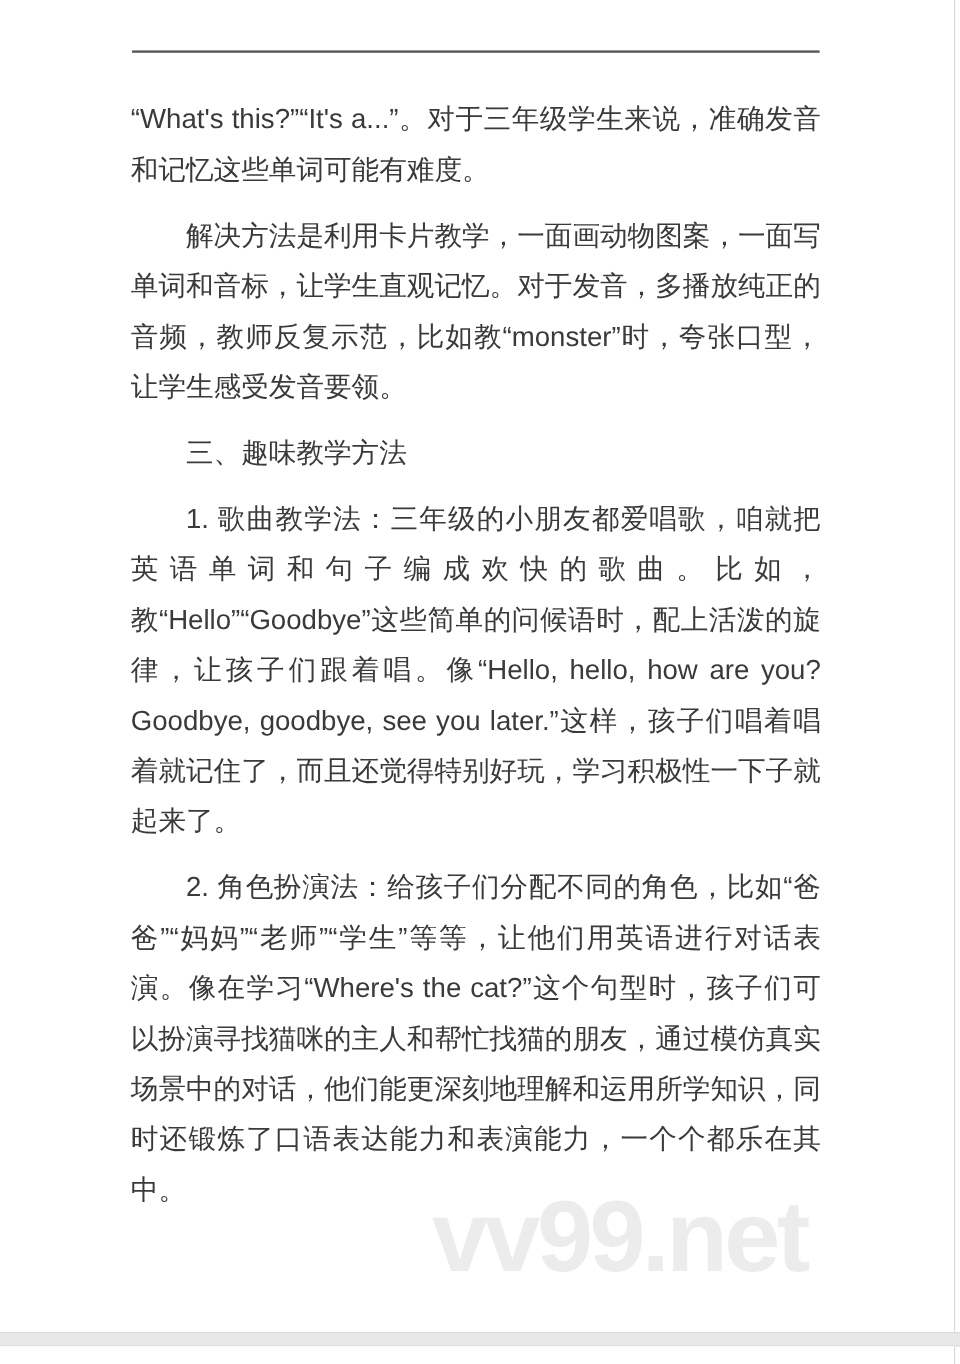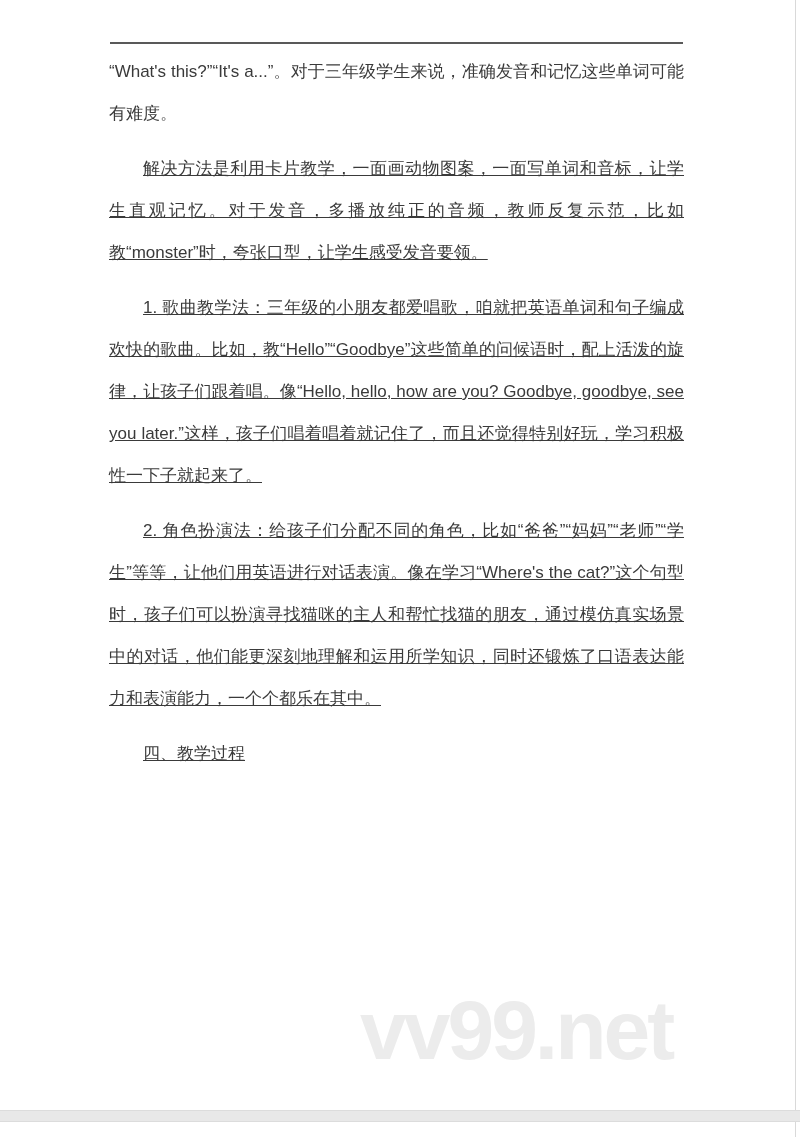--- a/index.html
+++ b/index.html
@@ -23,26 +23,26 @@
     width:795px;height:1110px;
     background:var(--page-bg);
     border-right:1px solid var(--page-border);
   }
   .top-rule{
     position:absolute;left:110px;top:42px;
     width:573px;height:2px;
     background:var(--rule);
   }
   .content{
-    position:absolute;left:109px;top:51px;width:575px;
-    font-size:17px;line-height:42px;color:var(--text);
+    position:absolute;left:109px;top:78px;width:575px;
+    font-size:23px;line-height:42px;color:var(--text);
     text-align:justify;
   }
   .content p{margin:0 0 13px 0;}
-  .content p.indent{text-indent:2em;text-decoration:underline;}
+  .content p.indent{text-indent:2em;}
   .watermark{
     position:absolute;left:360px;top:988px;
     font-size:84px;font-weight:bold;letter-spacing:-3px;
     color:var(--watermark);
     line-height:1;
     user-select:none;
   }
   .page-gap{
     position:absolute;left:0;top:1110px;
     width:800px;height:12px;
@@ -59,20 +59,20 @@
   }
 </style>
 </head>
 <body>
 
 <div class="page">
   <div class="top-rule"></div>
   <div class="content" id="content">
       <p>“What's this?”“It's a...”。对于三年级学生来说，准确发音和记忆这些单词可能有难度。</p>
       <p class="indent">解决方法是利用卡片教学，一面画动物图案，一面写单词和音标，让学生直观记忆。对于发音，多播放纯正的音频，教师反复示范，比如教“monster”时，夸张口型，让学生感受发音要领。</p>
+      <p class="indent">三、趣味教学方法</p>
       <p class="indent">1. 歌曲教学法：三年级的小朋友都爱唱歌，咱就把英语单词和句子编成欢快的歌曲。比如，教“Hello”“Goodbye”这些简单的问候语时，配上活泼的旋律，让孩子们跟着唱。像“Hello, hello, how are you? Goodbye, goodbye, see you later.”这样，孩子们唱着唱着就记住了，而且还觉得特别好玩，学习积极性一下子就起来了。</p>
       <p class="indent">2. 角色扮演法：给孩子们分配不同的角色，比如“爸爸”“妈妈”“老师”“学生”等等，让他们用英语进行对话表演。像在学习“Where's the cat?”这个句型时，孩子们可以扮演寻找猫咪的主人和帮忙找猫的朋友，通过模仿真实场景中的对话，他们能更深刻地理解和运用所学知识，同时还锻炼了口语表达能力和表演能力，一个个都乐在其中。</p>
-      <p class="indent">四、教学过程</p>
     </div>
   <div class="watermark">vv99.net</div>
 </div>
 <div class="page-gap"></div>
 <div class="next-page"></div>
 
 </body></html>

